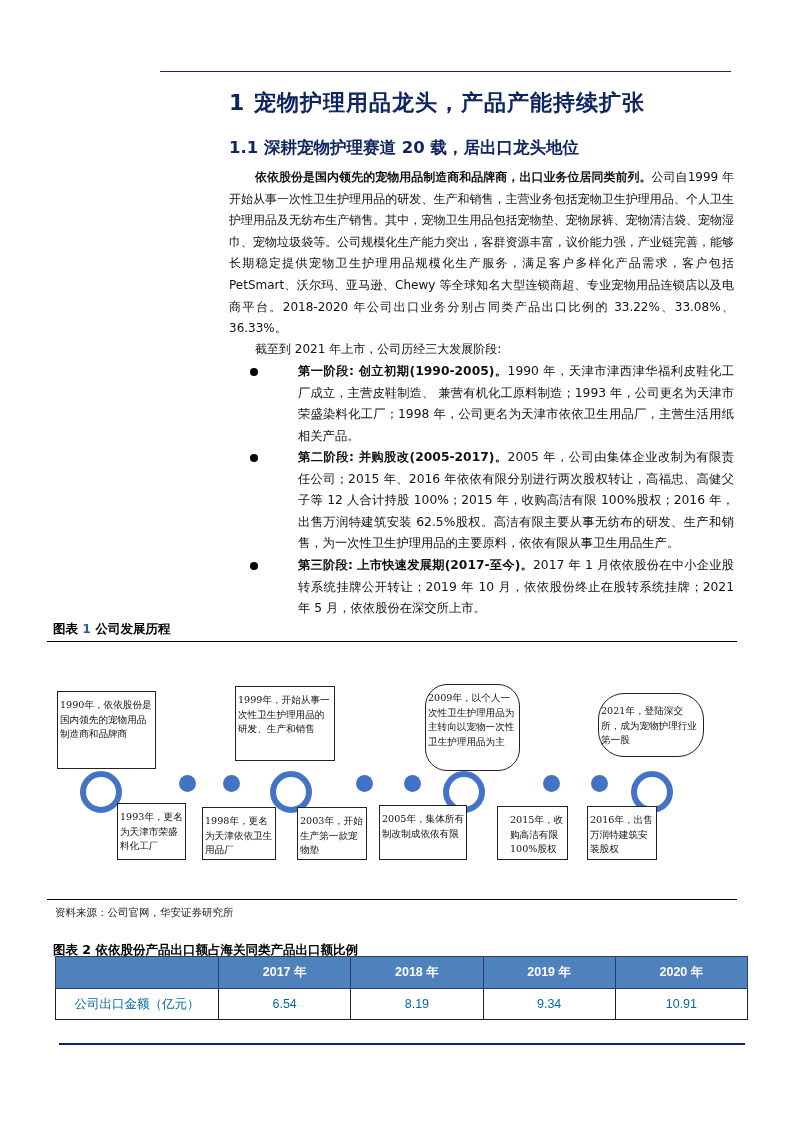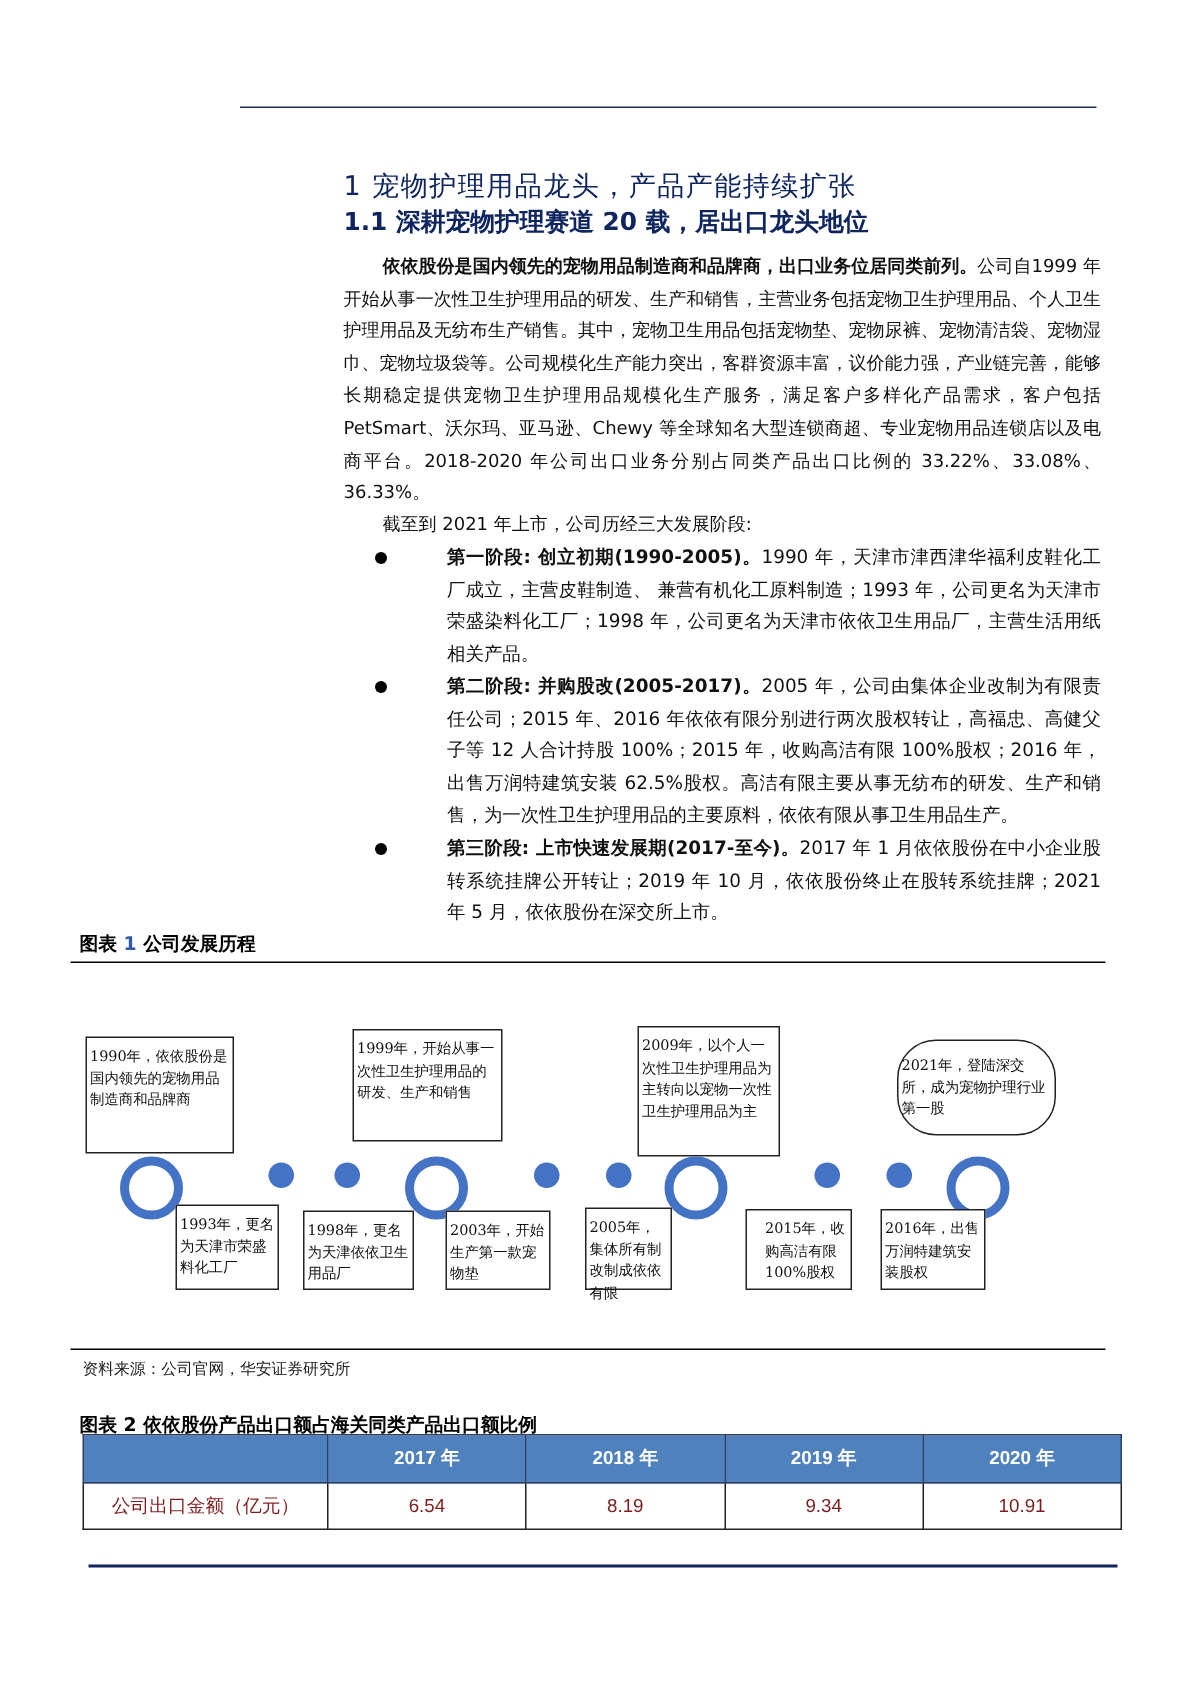--- a/index.html
+++ b/index.html
@@ -1,39 +1,39 @@
 <!DOCTYPE html>
 <html><head>
 <meta charset="utf-8">
 <style>
   html, body { margin: 0; padding: 0; background: #ffffff; }
   body { width: 793px; height: 1122px; position: relative; overflow: hidden;
          font-family: "DejaVu Sans", "Liberation Sans", sans-serif; color: #111; }
   .abs { position: absolute; }
   .top-rule { left: 160px; top: 71px; width: 571px; height: 1px; background: #1a2a5e; }
-  .h1 { left: 229px; top: 88px; font-size: 18px; font-weight: normal; color: #0e2560; letter-spacing: 1px; white-space: nowrap; margin-top: 24px; }
+  .h1 { left: 229px; top: 88px; font-size: 22px; font-weight: bold; color: #0e2560; letter-spacing: 1px; white-space: nowrap; }
   .h2 { left: 229px; top: 137px; font-size: 16.5px; font-weight: bold; color: #0e2560; white-space: nowrap; }
   .para { left: 229px; width: 505px; font-size: 12px; line-height: 21.6px; text-align: justify; color: #111; }
   .para b { font-weight: bold; }
   .indent { text-indent: 26px; }
   .bullet-wrap { left: 250px; width: 484px; }
   .bullet-dot { position: absolute; left: 0; top: 7px; width: 8px; height: 8px; border-radius: 50%; background: #000; }
   .bullet-text { margin-left: 48px; font-size: 12.3px; line-height: 21.6px; text-align: justify; }
   .fig-title { left: 53px; font-size: 12.5px; font-weight: bold; color: #000; white-space: nowrap; }
   .fig-title .num { color: #2e5aa8; }
   .fig-rule { left: 47px; width: 690px; height: 1px; background: #000; }
   .tl-box { position: absolute; border: 1px solid #222; background: #fff;
             font-family: "DejaVu Serif", "Liberation Serif", serif; font-size: 9.6px; line-height: 14.5px;
             padding: 6px 2px 2px 2px; box-sizing: border-box; color: #111; }
   .ring { position: absolute; width: 30px; height: 30px; border: 6px solid #4472c4; border-radius: 50%; background: #fff; }
   .dot { position: absolute; width: 17px; height: 17px; border-radius: 50%; background: #4472c4; }
   .source { left: 55px; top: 906px; font-size: 10.5px; color: #222; white-space: nowrap; }
   table.data { position: absolute; left: 55px; top: 956px; width: 693px; border-collapse: collapse; font-family: Liberation Sans, sans-serif; }
   table.data th { background: #4f81bd; color: #fff; font-size: 12.5px; font-weight: bold; height: 29px; border: 1px solid #2c3e66; }
-  table.data td { font-size: 12.5px; height: 28px; text-align: center; border: 1px solid #222; color: #7f1d1d; }
+  table.data td { font-size: 12.5px; height: 28px; text-align: center; border: 1px solid #222; color: #0369a1; }
   .bottom-rule { left: 59px; top: 1043px; width: 686px; height: 2px; background: #0e2560; }
 </style>
 </head>
 <body>
 
 <div class="abs top-rule"></div>
 
 <div class="abs h1">1 宠物护理用品龙头，产品产能持续扩张</div>
 <div class="abs h2">1.1 深耕宠物护理赛道 20 载，居出口龙头地位</div>
 
@@ -60,38 +60,38 @@
 
 <div class="abs fig-title" style="top:621px;">
   <span>图表</span> <span class="num">1</span> <span>公司发展历程</span>
 </div>
 <div class="abs fig-rule" style="top:641px;"></div>
 
 <div>
 
   <div class="tl-box" style="left:57px; top:691px; width:99px; height:78px;">1990年，依依股份是国内领先的宠物用品制造商和品牌商</div>
   <div class="tl-box" style="left:235px; top:686px; width:100px; height:75px;">1999年，开始从事一次性卫生护理用品的研发、生产和销售</div>
-  <div class="tl-box" style="left:425px; top:684px; width:95px; height:87px;">2009年，以个人一次性卫生护理用品为主转向以宠物一次性卫生护理用品为主</div>
+  <div class="tl-box" style="left:425px; top:684px; width:95px; height:87px;border-radius:22px;">2009年，以个人一次性卫生护理用品为主转向以宠物一次性卫生护理用品为主</div>
   <div class="tl-box" style="left:598px; top:693px; width:106px; height:64px; padding-top:10px;border-radius:26px;">2021年，登陆深交所，成为宠物护理行业第一股</div>
 
   <div class="ring" style="left:80px; top:771px;"></div>
   <div class="dot" style="left:179px; top:775px;"></div>
   <div class="dot" style="left:223px; top:775px;"></div>
   <div class="ring" style="left:270px; top:771px;"></div>
   <div class="dot" style="left:356px; top:775px;"></div>
   <div class="dot" style="left:404px; top:775px;"></div>
   <div class="ring" style="left:443px; top:771px;"></div>
   <div class="dot" style="left:543px; top:775px;"></div>
   <div class="dot" style="left:591px; top:775px;"></div>
   <div class="ring" style="left:631px; top:771px;"></div>
 
   <div class="tl-box" style="left:117px; top:803px; width:69px; height:57px;">1993年，更名为天津市荣盛料化工厂</div>
   <div class="tl-box" style="left:202px; top:807px; width:74px; height:53px;">1998年，更名为天津依依卫生用品厂</div>
   <div class="tl-box" style="left:297px; top:807px; width:70px; height:53px;">2003年，开始生产第一款宠物垫</div>
-  <div class="tl-box" style="left:390px; top:805px; width:58px; height:55px;">2005年，集体所有制改制成依依有限</div>
+  <div class="tl-box" style="left:379px; top:805px; width:88px; height:55px;">2005年，集体所有制改制成依依有限</div>
   <div class="tl-box" style="left:497px; top:806px; width:71px; height:54px;padding-left:12px;">2015年，收购高洁有限100%股权</div>
   <div class="tl-box" style="left:587px; top:806px; width:70px; height:54px;">2016年，出售万润特建筑安装股权</div>
 </div>
 
 <div class="abs fig-rule" style="top:899px;"></div>
 <div class="abs source">资料来源：公司官网，华安证券研究所</div>
 
 <div class="abs fig-title" style="top:942px;">
   <span>图表</span> <span>2</span> <span>依依股份产品出口额占海关同类产品出口额比例</span>
 </div>

